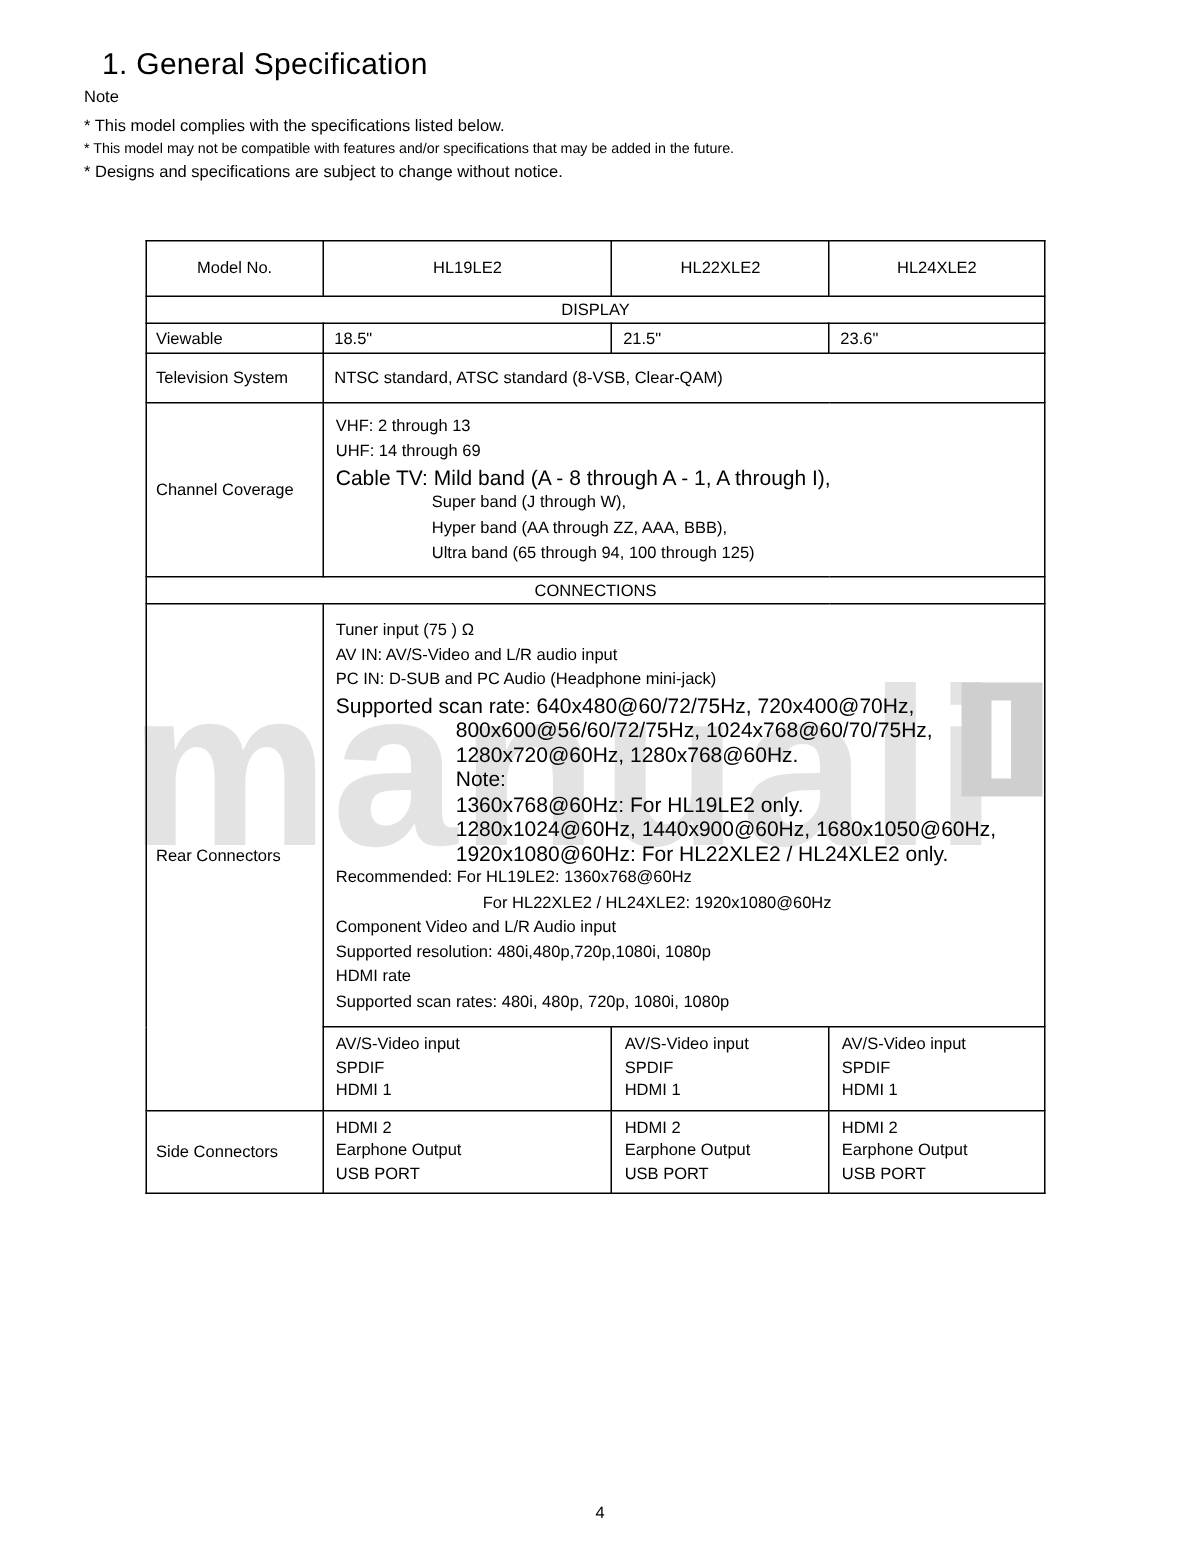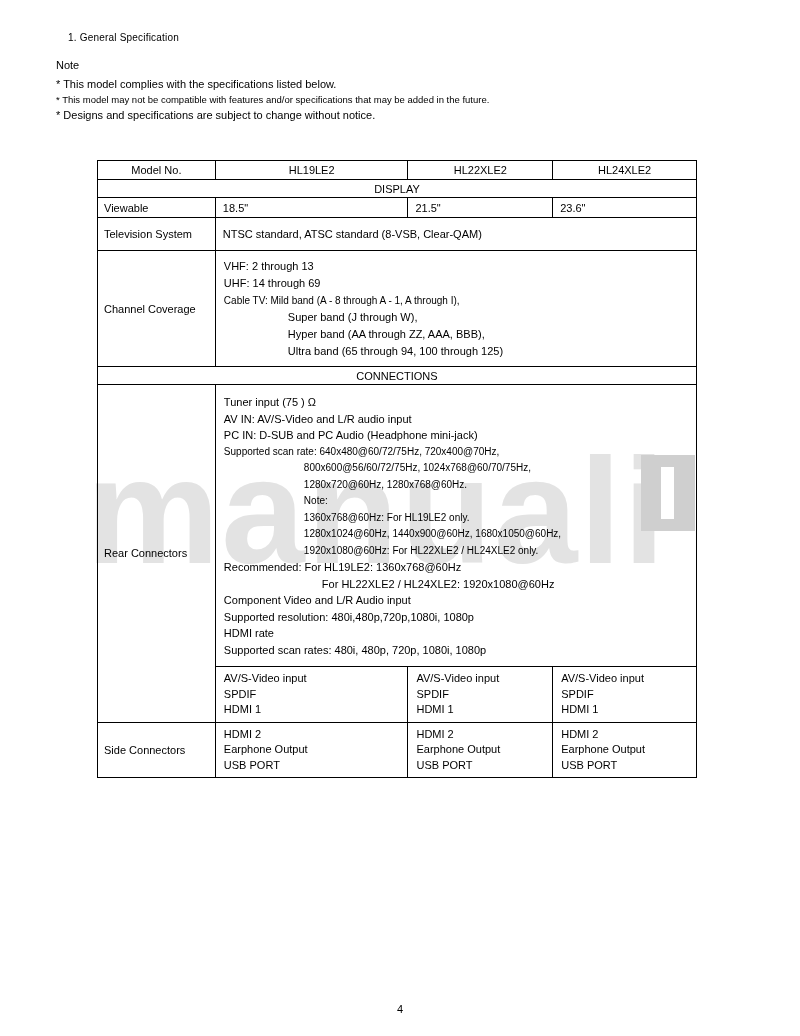--- a/index.html
+++ b/index.html
@@ -37,21 +37,21 @@
     left: 20px; top: 12px;
     width: 13px; height: 52px;
     background: #ffffff;
   }
 
   .content { position: relative; z-index: 1; }
 
   .doc-title {
     position: absolute;
     left: 68px; top: 32px;
-    font-size: 10px;
+    font-size: 20px;
     font-weight: normal;
     letter-spacing: 0.2px;
   }
   .note { position: absolute; left: 56px; top: 59px; }
   .note .heading { font-size: 11px; margin-bottom: 7px; }
   .note .nline { font-size: 11px; margin-bottom: 4px; }
   .note .nline.small { font-size: 9.5px; }
 
   table.spec {
     position: absolute;
@@ -64,28 +64,28 @@
     border: 1px solid #000;
     vertical-align: middle;
   }
   td.lbl { padding: 2px 6px; }
   td.val { padding: 2px 7px; }
   td.sec { text-align: center; height: 18px; padding: 1px 0; }
   td.hdr { text-align: center; height: 19px; padding: 1px 0; }
   td.block { vertical-align: top; padding: 7px 8px 6px 8px; }
   .ln { line-height: 17px; }
   .rln { line-height: 16.5px; }
-  .sm { font-size: 10px; }
+  .sm { font-size: 14px; }
   .cind { padding-left: 64px; }
   .ind { padding-left: 80px; }
   .ind2 { padding-left: 98px; }
   td.tripleline { vertical-align: top; padding: 4px 8px; }
   .tl { line-height: 15.5px; }
 
-  .row-header { height: 19px; }
+  .row-header { height: 37px; }
   .row-viewable td { height: 20px; }
   .row-tv td { height: 33px; }
   .row-channel td.block { height: 107px; }
   .row-rear td.block { height: 282px; }
   .row-subs td { height: 55px; }
   .row-side td { height: 55px; }
 
   .page-number {
     position: absolute;
     left: 0; right: 0;

